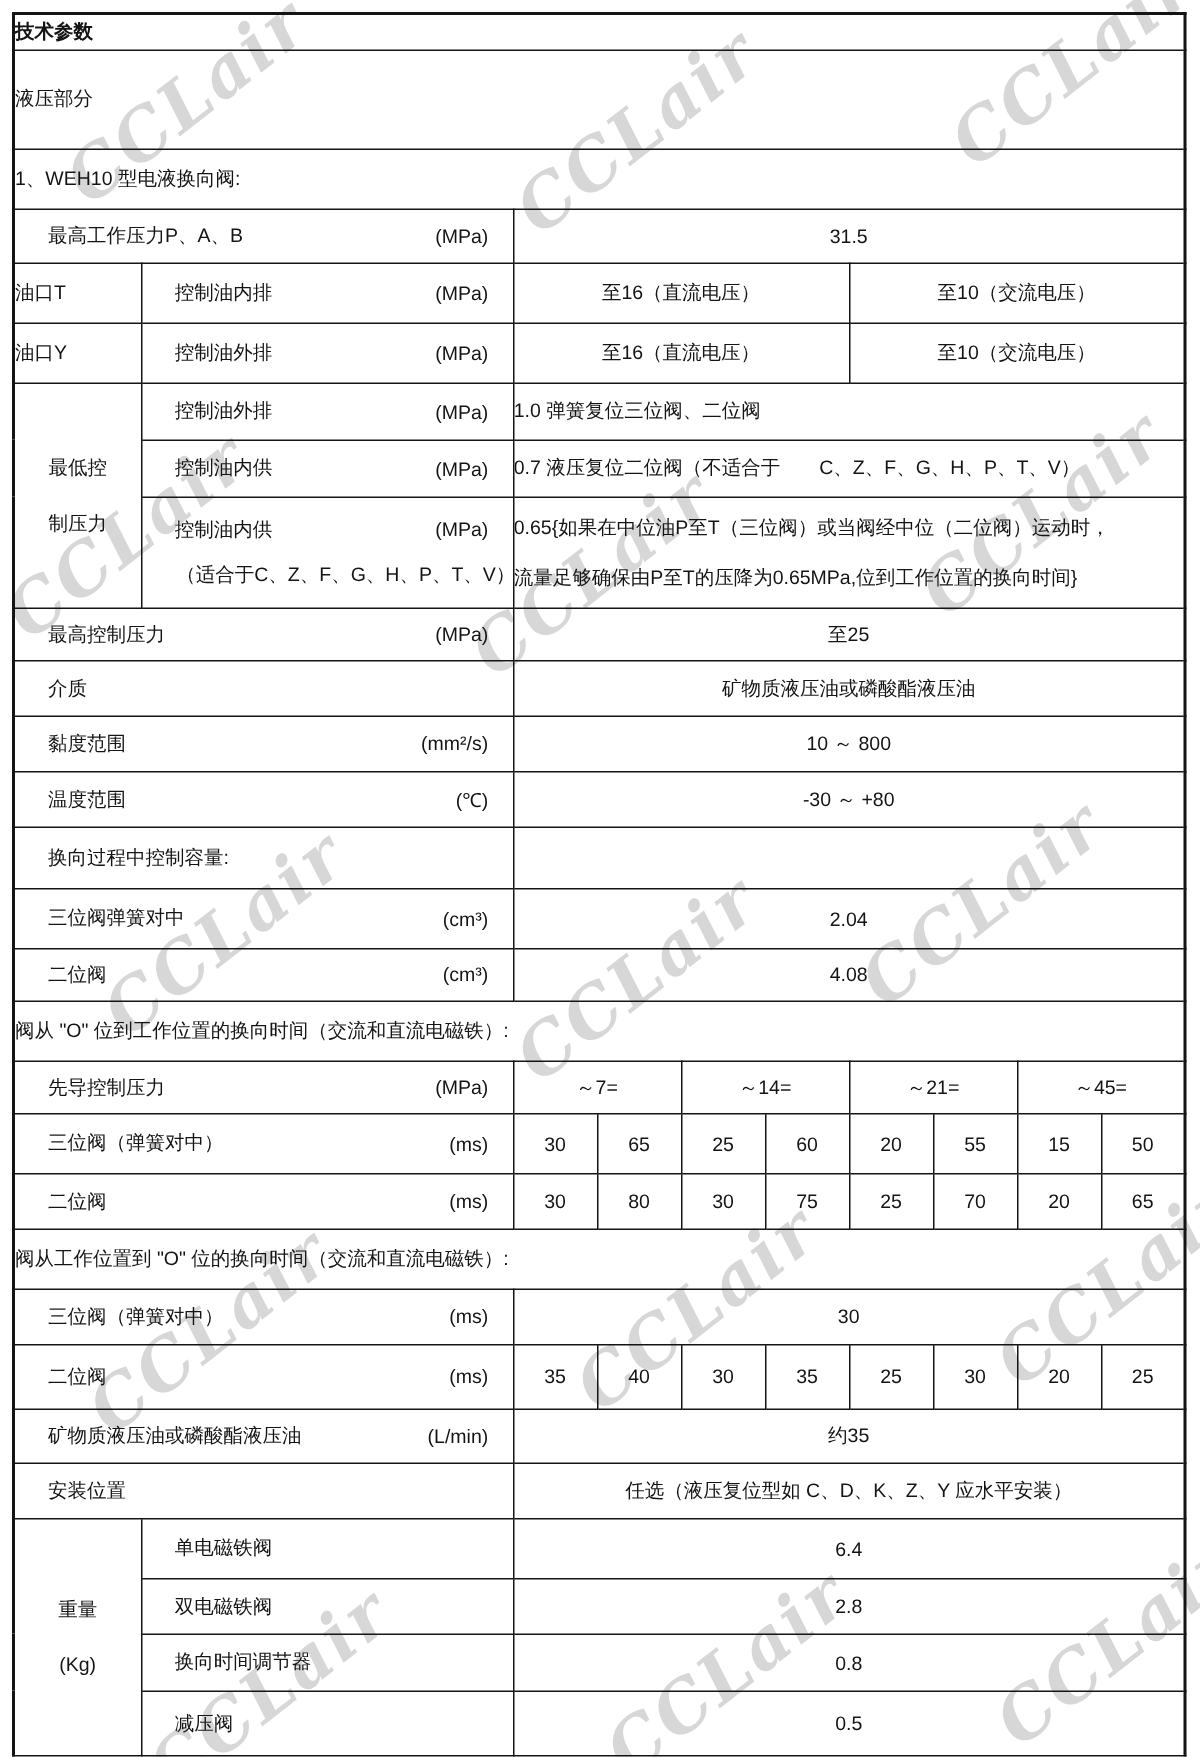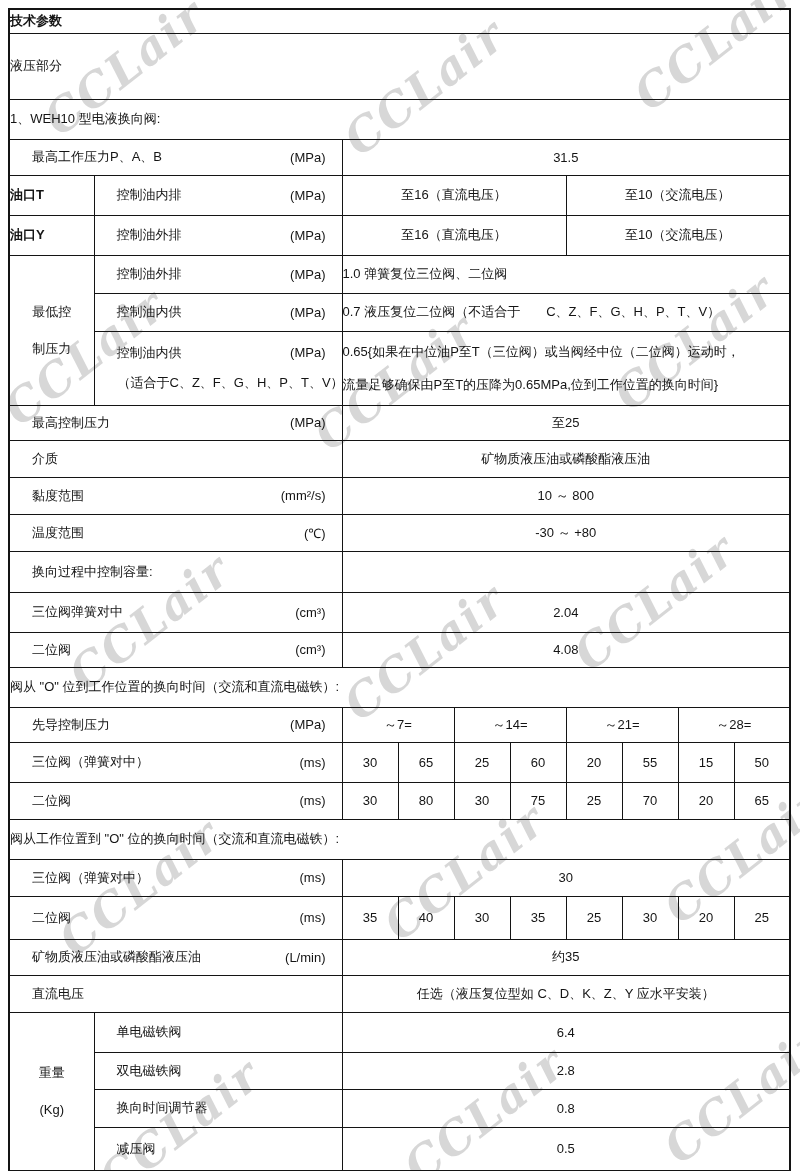--- a/index.html
+++ b/index.html
@@ -15,21 +15,21 @@
 
   
   table.t{position:absolute;left:8px;top:8px;z-index:1;border-collapse:collapse;
           table-layout:fixed;width:781px;background:transparent;border:2px solid #141414;}
   table.t td{border:1px solid #141414;font-size:13px;vertical-align:middle;
              overflow:hidden;white-space:nowrap;padding:0;background:transparent;}
 
   .title-cell{font-weight:bold;font-size:16px;padding-left:15px;}
   .part-cell{vertical-align:bottom;padding:0 0 7px 22px;margin-left:47px;}
   .full{padding-left:22px;}
-  .port{padding-left:22px;font-weight:bold;}
+  .port{padding-left:22px;}
 
   .lu{display:flex;justify-content:space-between;align-items:center;padding:0 16px 0 22px;gap:21px;}
   .lu2{}
 
   td.val{text-align:center;}
   td.vall{padding-left:13px;}
 
   td.grp{text-align:center;}
   .grp-line{display:block;line-height:37px;}
 
@@ -231,21 +231,21 @@
     <tr style="height:35px">
       <td colspan="2">
         <div class="lu">
           <span>先导控制压力</span>
           <span>(MPa)</span>
         </div>
       </td>
       <td colspan="2" class="val">～7=</td>
       <td colspan="2" class="val">～14=</td>
       <td colspan="2" class="val">～21=</td>
-      <td colspan="2" class="val">～28=</td>
+      <td colspan="2" class="val">～45=</td>
     </tr>
 
     <tr style="height:40px">
       <td colspan="2">
         <div class="lu">
           <span>三位阀（弹簧对中）</span>
           <span>(ms)</span>
         </div>
       </td>
       <td class="val">30</td>
@@ -312,21 +312,21 @@
           <span>矿物质液压油或磷酸酯液压油</span>
           <span>(L/min)</span>
         </div>
       </td>
       <td colspan="8" class="val">约35</td>
     </tr>
 
     <tr style="height:37px">
       <td colspan="2">
         <div class="lu">
-              <span>直流电压</span>
+              <span>安装位置</span>
             </div>
       </td>
       <td colspan="8" class="val">任选（液压复位型如 C、D、K、Z、Y 应水平安装）</td>
     </tr>
 
     <tr style="height:40px">
       <td rowspan="4" class="grp">
         <span class="grp-line">重量</span>
         <span class="grp-line">(Kg)</span>
       </td>

